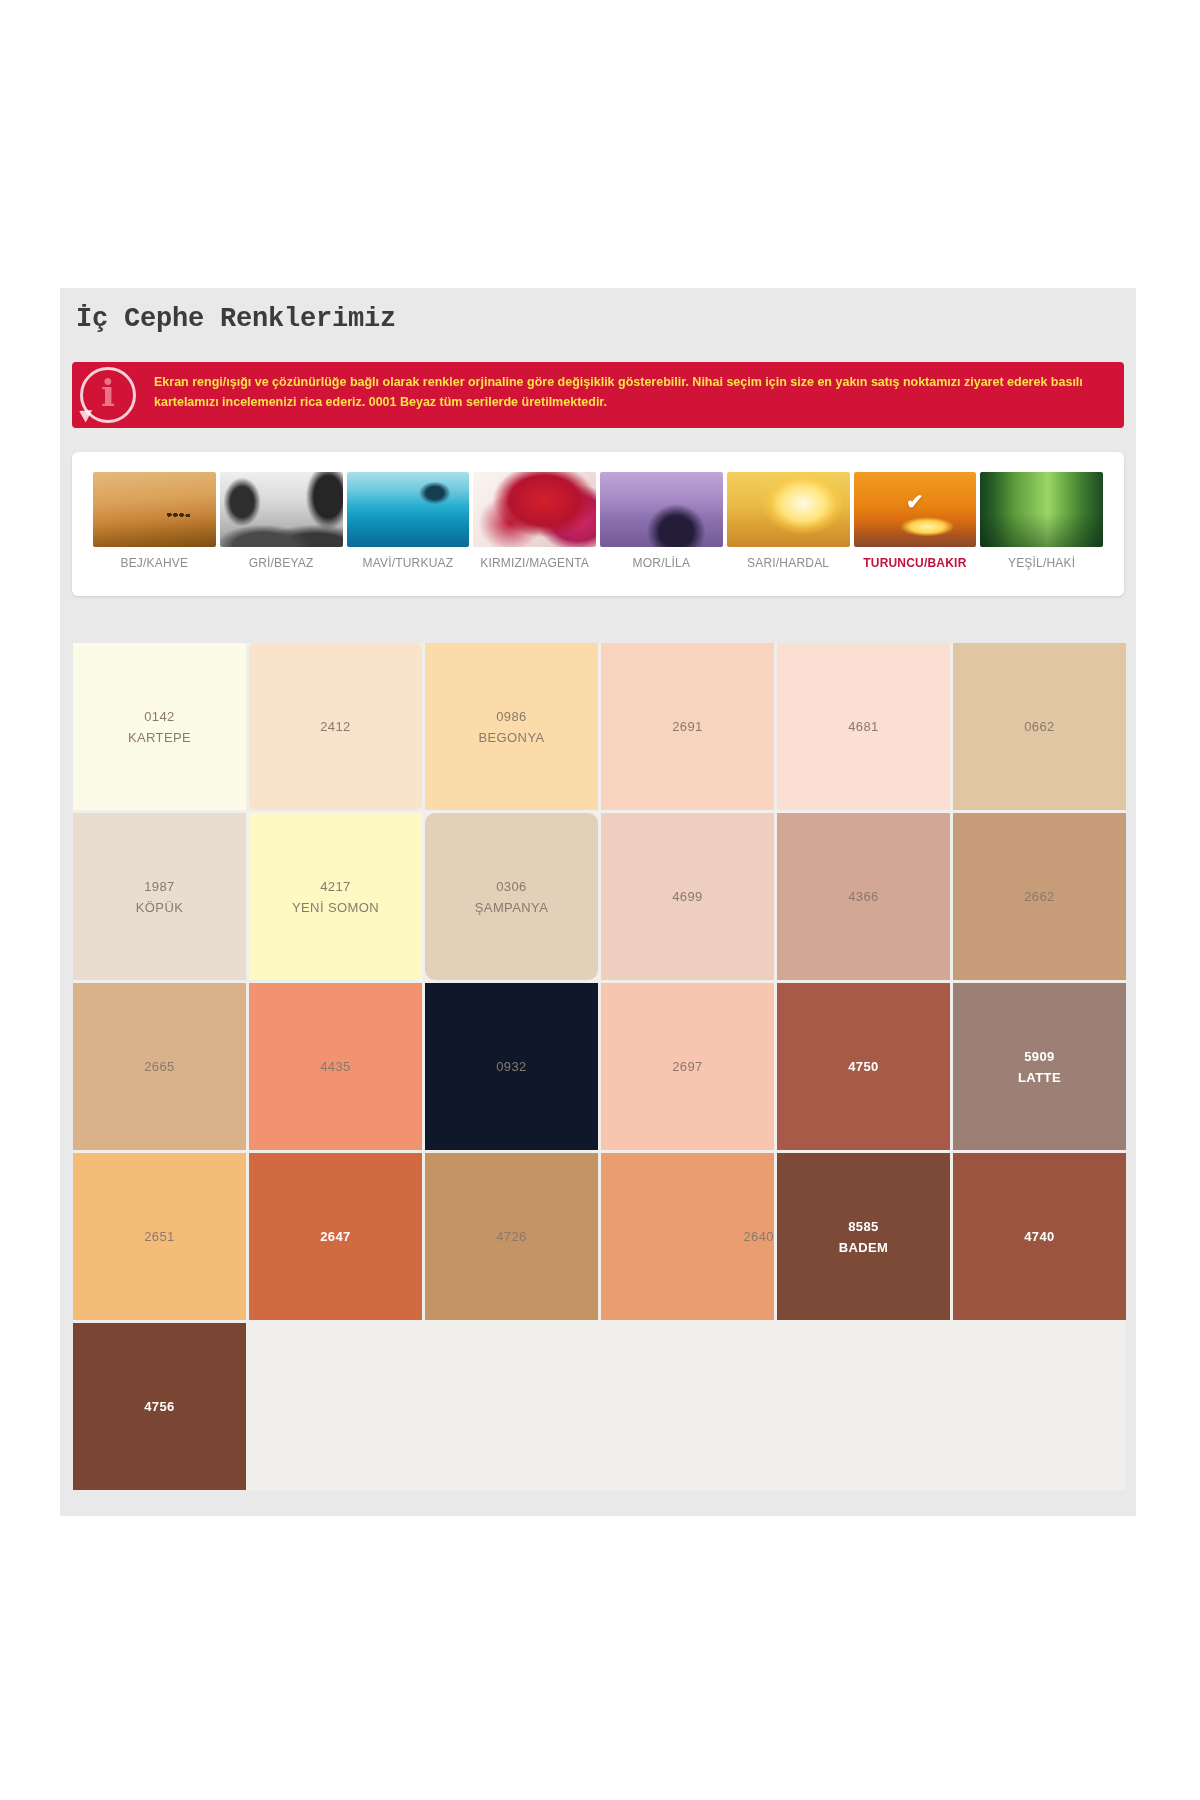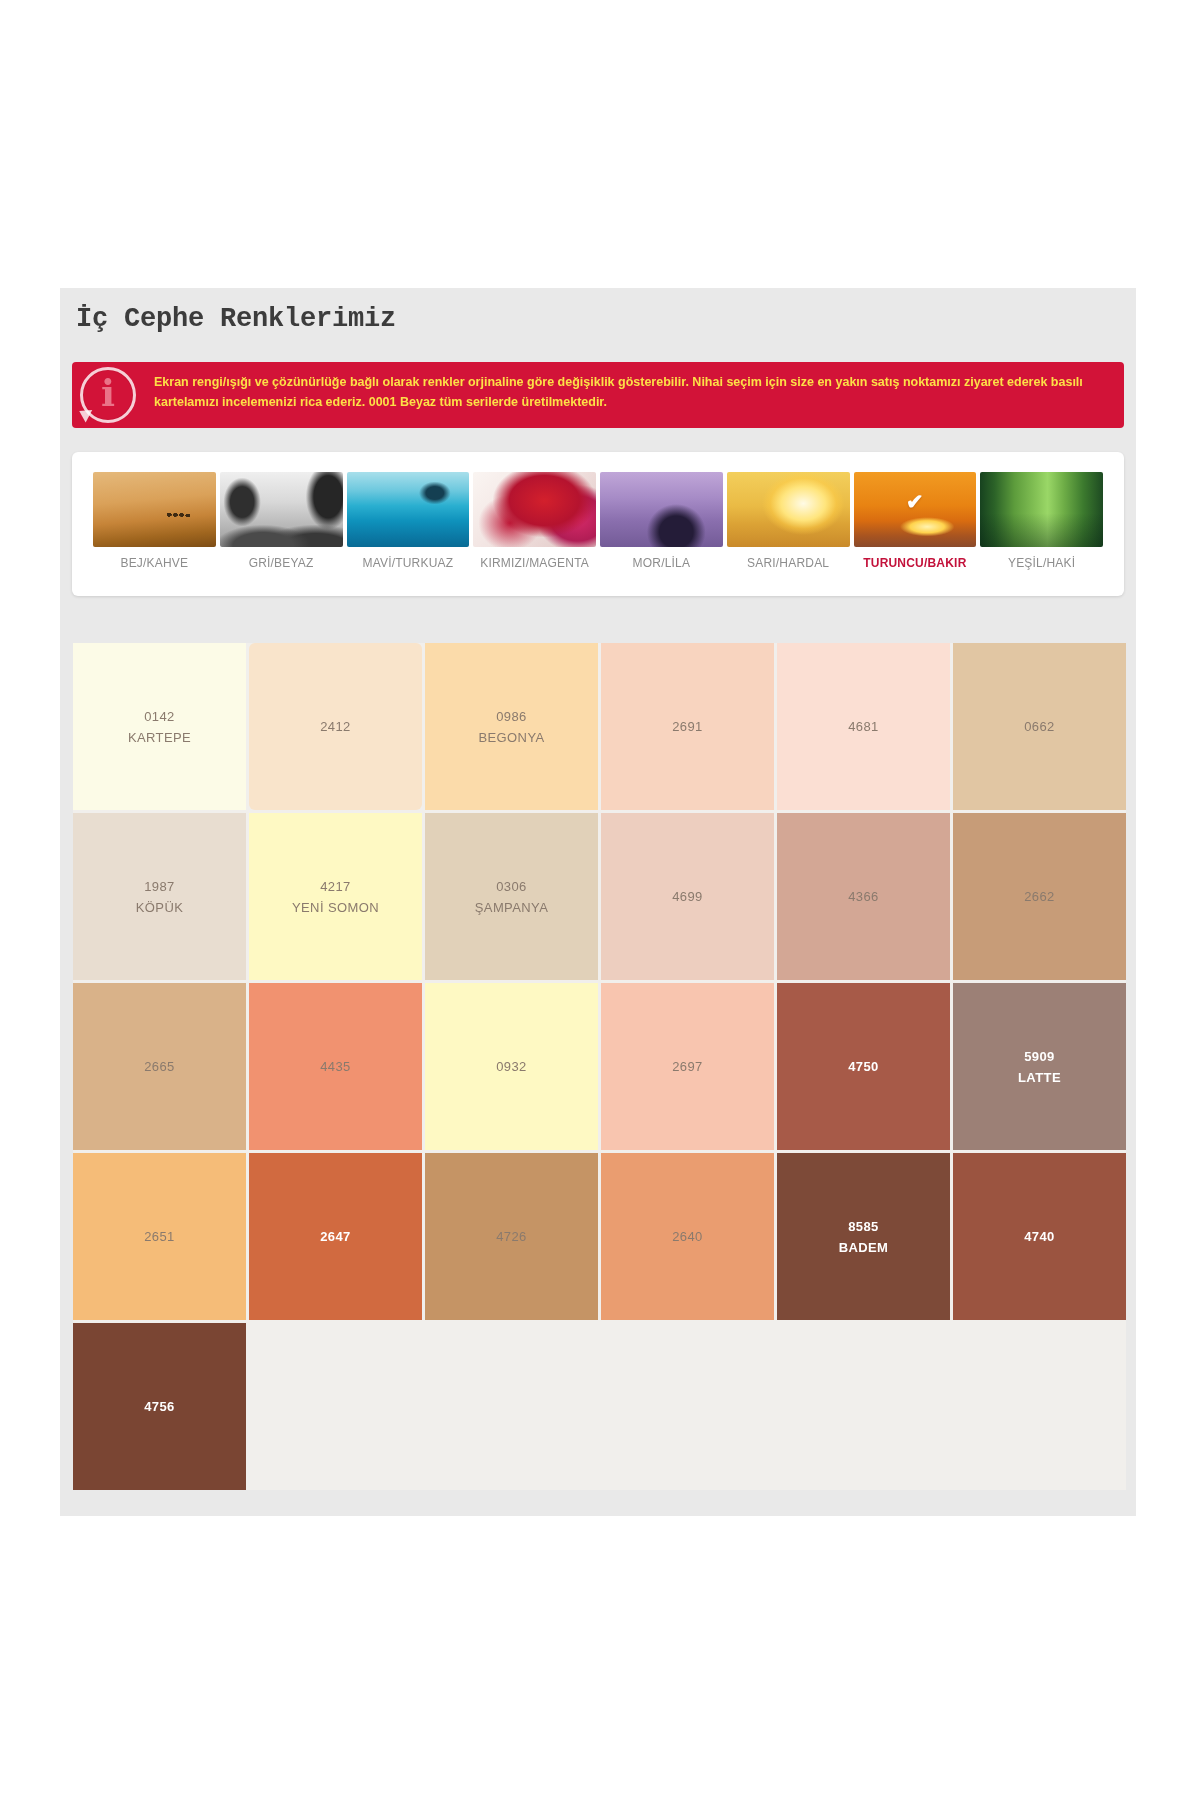--- a/index.html
+++ b/index.html
@@ -161,21 +161,21 @@
   </div>
 
   <div class="cell" style="background-color: rgb(232, 221, 208);">
     <span class="code">1987</span>
     <span class="sname">KÖPÜK</span>
   </div>
   <div class="cell" style="background-color: #fef9c3;">
     <span class="code">4217</span>
     <span class="sname">YENİ SOMON</span>
   </div>
-  <div class="cell" style="background-color: rgb(225, 209, 185);">
+  <div class="cell" style="background-color: rgb(225, 209, 185); border-radius: 10px;">
     <span class="code">0306</span>
     <span class="sname">ŞAMPANYA</span>
   </div>
   <div class="cell" style="background-color: rgb(237, 206, 191);">
     <span class="code">4699</span>
 
   </div>
   <div class="cell" style="background-color: rgb(211, 167, 149);">
     <span class="code">4366</span>
 
@@ -186,21 +186,21 @@
   </div>
 
   <div class="cell" style="background-color: rgb(217, 178, 137);">
     <span class="code">2665</span>
 
   </div>
   <div class="cell" style="background-color: rgb(241, 146, 112);">
     <span class="code">4435</span>
 
   </div>
-  <div class="cell" style="background-color: #fef9c3;">
+  <div class="cell" style="background-color: #0f172a;">
     <span class="code">0932</span>
 
   </div>
   <div class="cell" style="background-color: rgb(248, 197, 175);">
     <span class="code">2697</span>
 
   </div>
   <div class="cell dark" style="background-color: rgb(167, 90, 72);">
     <span class="code">4750</span>
 
@@ -215,21 +215,21 @@
 
   </div>
   <div class="cell dark" style="background-color: rgb(209, 106, 64);">
     <span class="code">2647</span>
 
   </div>
   <div class="cell" style="background-color: rgb(197, 148, 101);">
     <span class="code">4726</span>
 
   </div>
-  <div class="cell" style="background-color: rgb(234, 157, 112);">
+  <div class="cell" style="background-color: rgb(234, 157, 112); align-items: flex-end;">
     <span class="code">2640</span>
 
   </div>
   <div class="cell dark" style="background-color: rgb(125, 74, 56);">
     <span class="code">8585</span>
     <span class="sname">BADEM</span>
   </div>
   <div class="cell dark" style="background-color: rgb(155, 84, 64);">
     <span class="code">4740</span>
 

